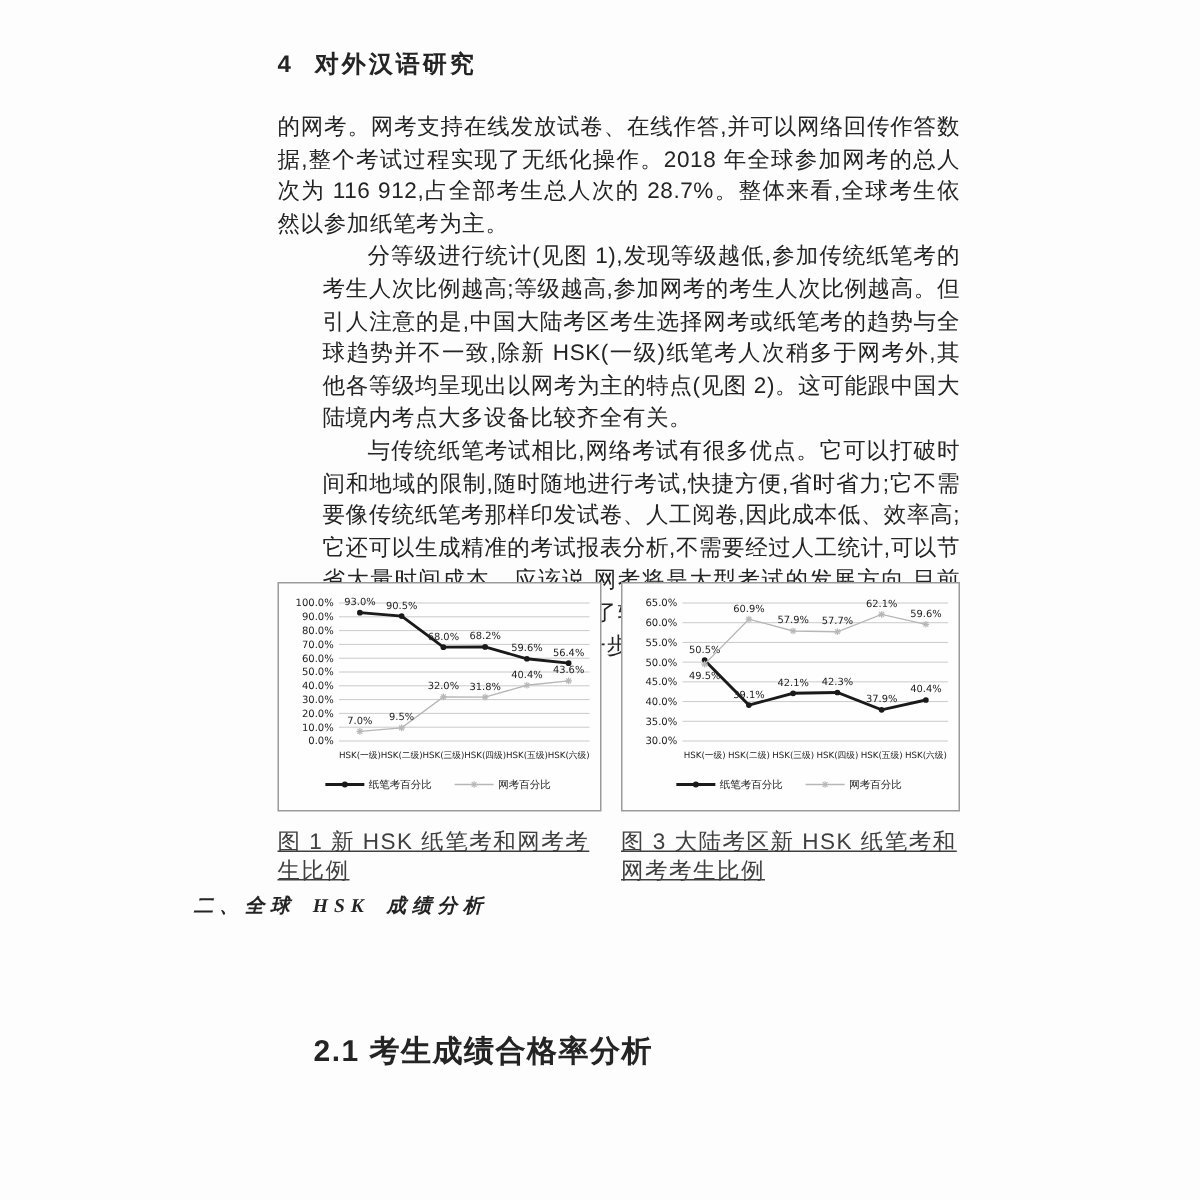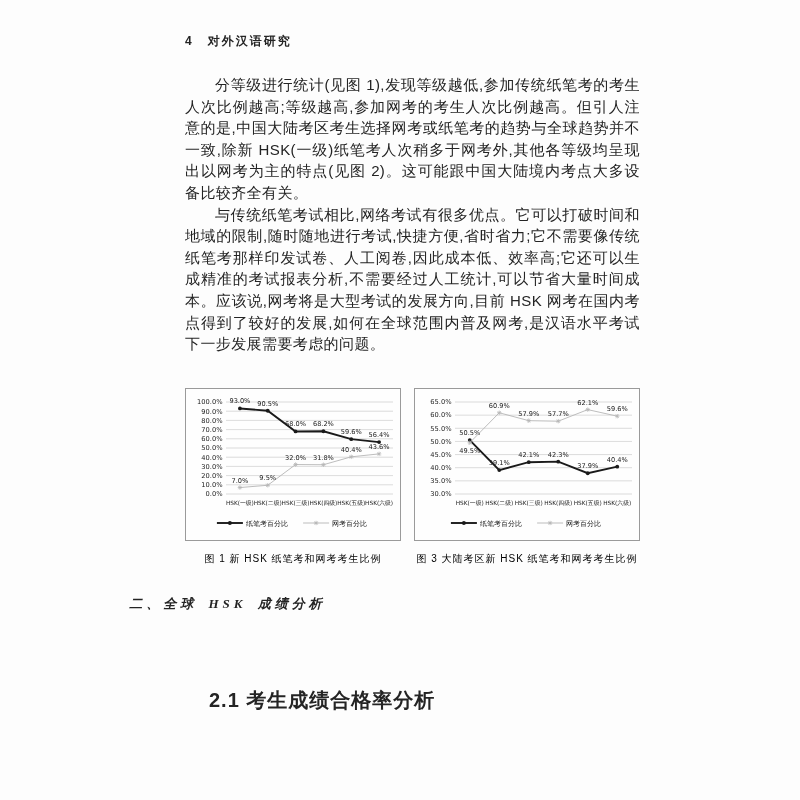--- a/index.html
+++ b/index.html
@@ -1,47 +1,48 @@
 <!DOCTYPE html>
 <html><head>
 <meta charset="utf-8">
 <style>
   html,body{margin:0;padding:0;background:#ffffff;}
   .page{position:relative;width:800px;height:800px;background:#fdfdfd;overflow:hidden;
         font-family:"Liberation Sans","DejaVu Sans",sans-serif;color:#242424;}
   .content-col{position:absolute;left:185px;width:455px;}
-  .running-header{top:33px;font-size:12px;font-weight:bold;letter-spacing:2px;}
+  .running-header{top:33px;font-size:16px;font-weight:bold;letter-spacing:2px;}
   .running-header .pagenum{margin-right:16px;letter-spacing:0;}
   .body-text{top:74px;}
   .para{margin:0;font-size:15px;line-height:21.6px;letter-spacing:0.4px;
         text-align:justify;text-justify:inter-character;}
-  .para.indent{text-indent:2em;}
+  .para.indent{text-indent:2em;margin-left:30px;}
   .figures-row{top:388px;display:flex;gap:13px;align-items:flex-start;}
   .fig{margin:0;display:flex;flex-direction:column;align-items:center;}
   .chart-box{border:1px solid #9a9a9a;background:#fefefe;}
   .chart-box svg{display:block;font-family:"DejaVu Sans",sans-serif;}
-  .fig-caption{margin-top:11px;font-size:10px;letter-spacing:1px;color:#000000;}
+  .fig-caption{margin-top:11px;font-size:15px;letter-spacing:1px;color:#404040;text-decoration:underline;}
   .section-heading{top:595px;margin:0;width:455px;text-align:center;
         font-family:"Liberation Serif","DejaVu Serif",serif;font-style:italic;font-weight:bold;
         font-size:13px;letter-spacing:4px;word-spacing:4px;}
   .subsection-heading{top:687px;left:209px;margin:0;font-size:20px;font-weight:bold;
         letter-spacing:1px;}
   .last-para{top:684px;}
   .abs{position:absolute;}
 </style>
 </head>
 <body>
 
 <div class="page">
 
   <div class="content-col abs running-header">
     <span class="pagenum">4</span><span>对外汉语研究</span>
   </div>
 
   <div class="content-col abs body-text">
+    <p class="para">的网考。网考支持在线发放试卷、在线作答,并可以网络回传作答数据,整个考试过程实现了无纸化操作。2018 年全球参加网考的总人次为 116 912,占全部考生总人次的 28.7%。整体来看,全球考生依然以参加纸笔考为主。</p>
     <p class="para indent">分等级进行统计(见图 1),发现等级越低,参加传统纸笔考的考生人次比例越高;等级越高,参加网考的考生人次比例越高。但引人注意的是,中国大陆考区考生选择网考或纸笔考的趋势与全球趋势并不一致,除新 HSK(一级)纸笔考人次稍多于网考外,其他各等级均呈现出以网考为主的特点(见图 2)。这可能跟中国大陆境内考点大多设备比较齐全有关。</p>
     <p class="para indent">与传统纸笔考试相比,网络考试有很多优点。它可以打破时间和地域的限制,随时随地进行考试,快捷方便,省时省力;它不需要像传统纸笔考那样印发试卷、人工阅卷,因此成本低、效率高;它还可以生成精准的考试报表分析,不需要经过人工统计,可以节省大量时间成本。应该说,网考将是大型考试的发展方向,目前 HSK 网考在国内考点得到了较好的发展,如何在全球范围内普及网考,是汉语水平考试下一步发展需要考虑的问题。</p>
   </div>
 
   <div class="content-col abs figures-row">
     <figure class="fig">
       <div class="chart-box">
         <svg width="214" height="151">
             <line x1="40" y1="105" x2="207" y2="105" stroke="#c4c4c4" stroke-width="0.6"></line>
             <text x="36.5" y="107.3" font-size="6.7" text-anchor="end" fill="#222">0.0%</text>

